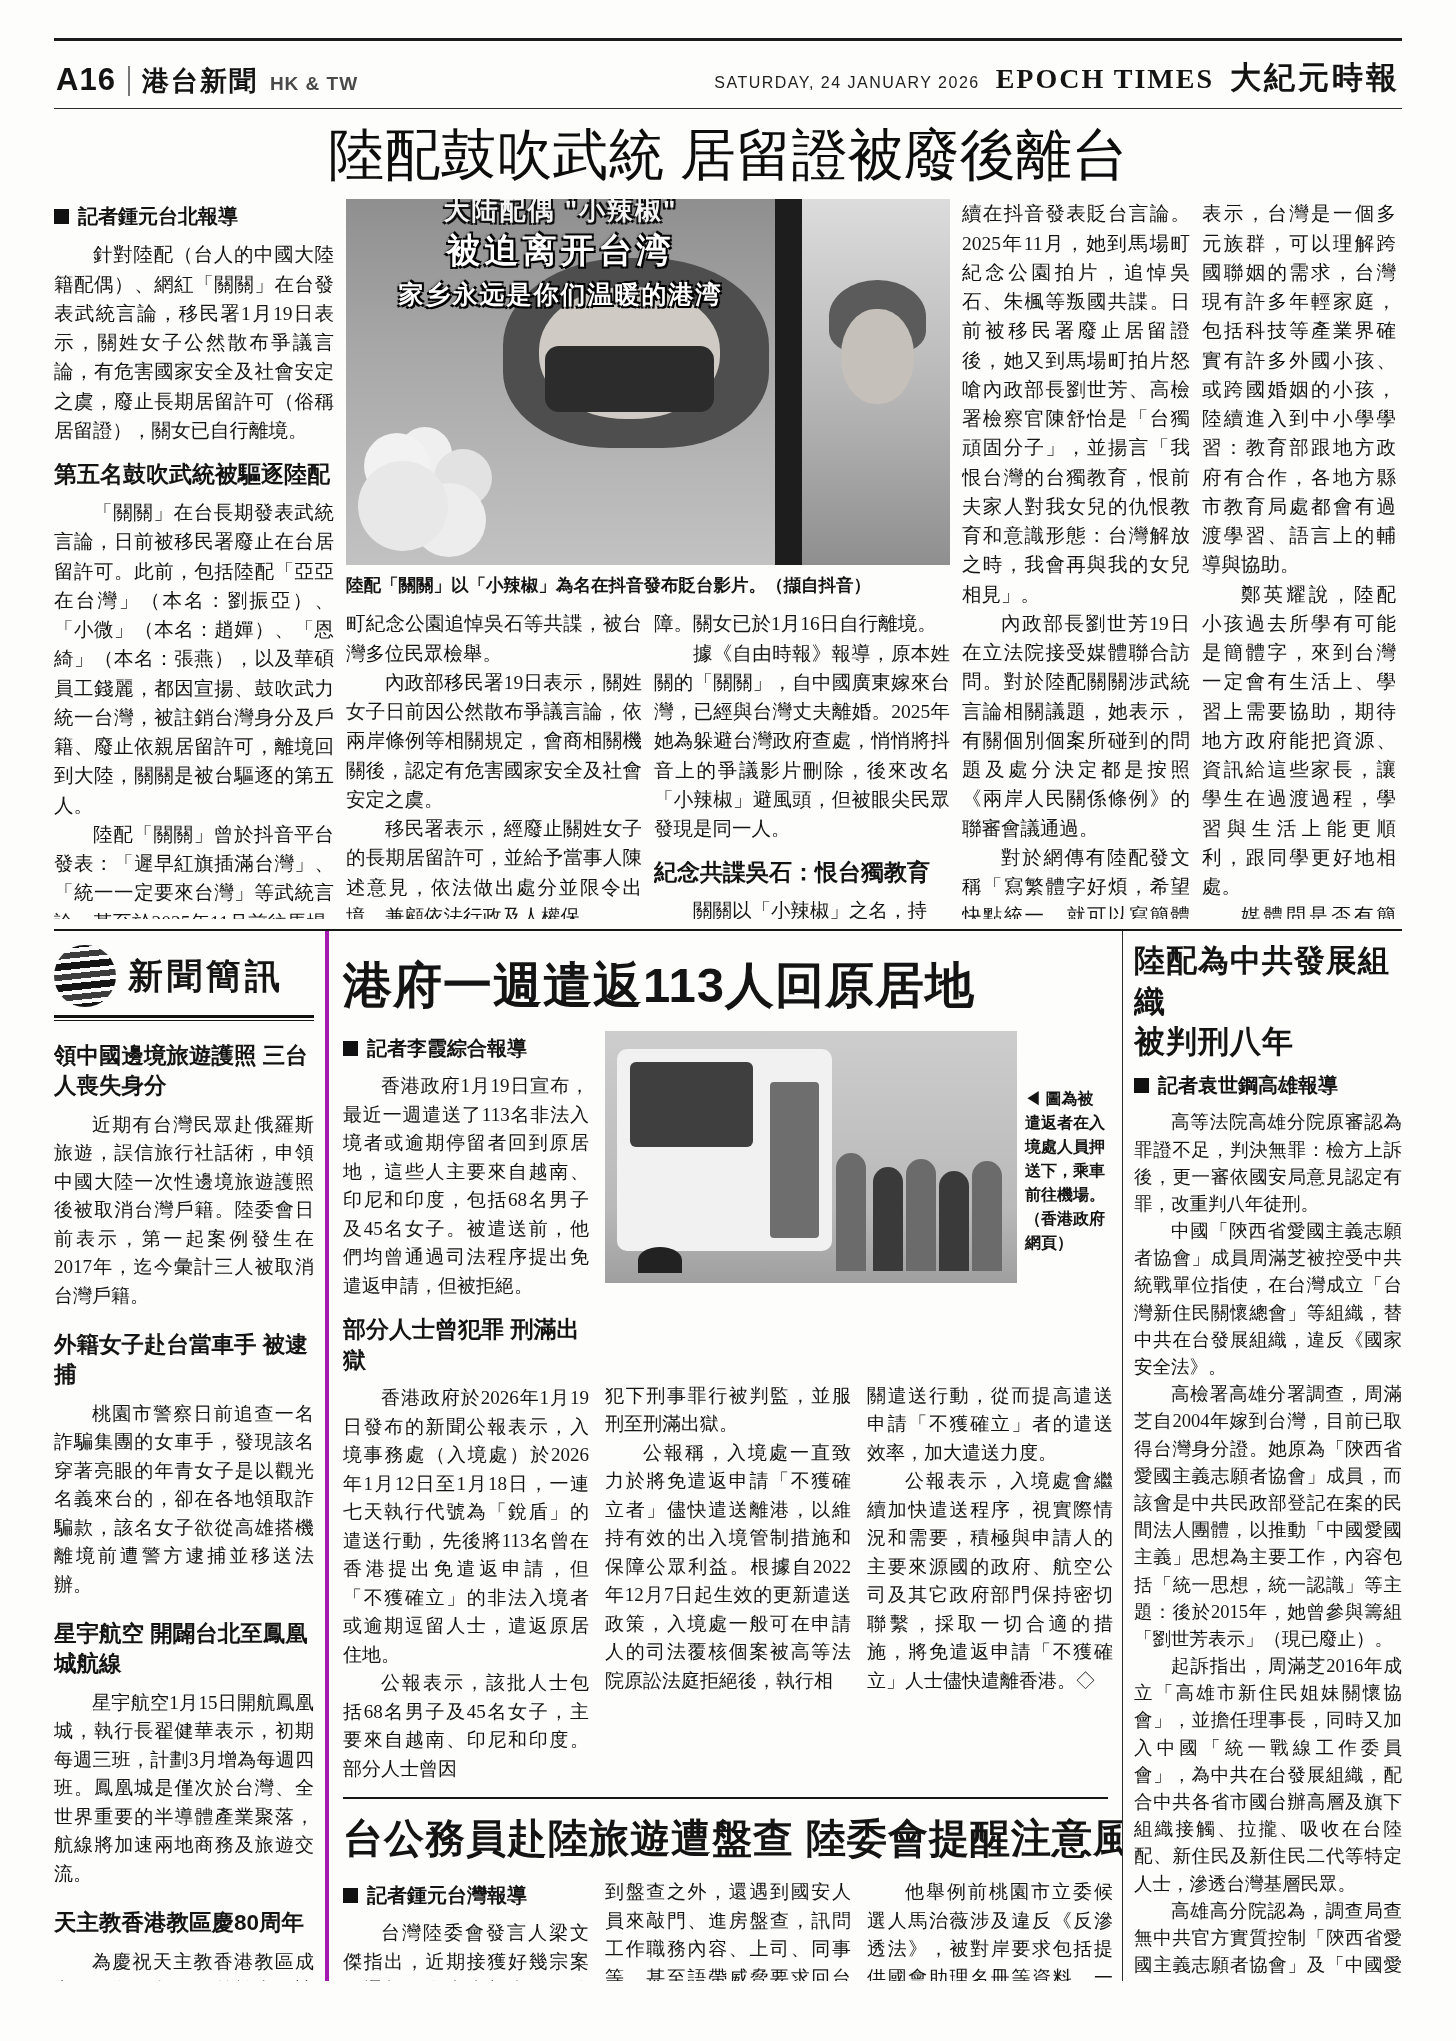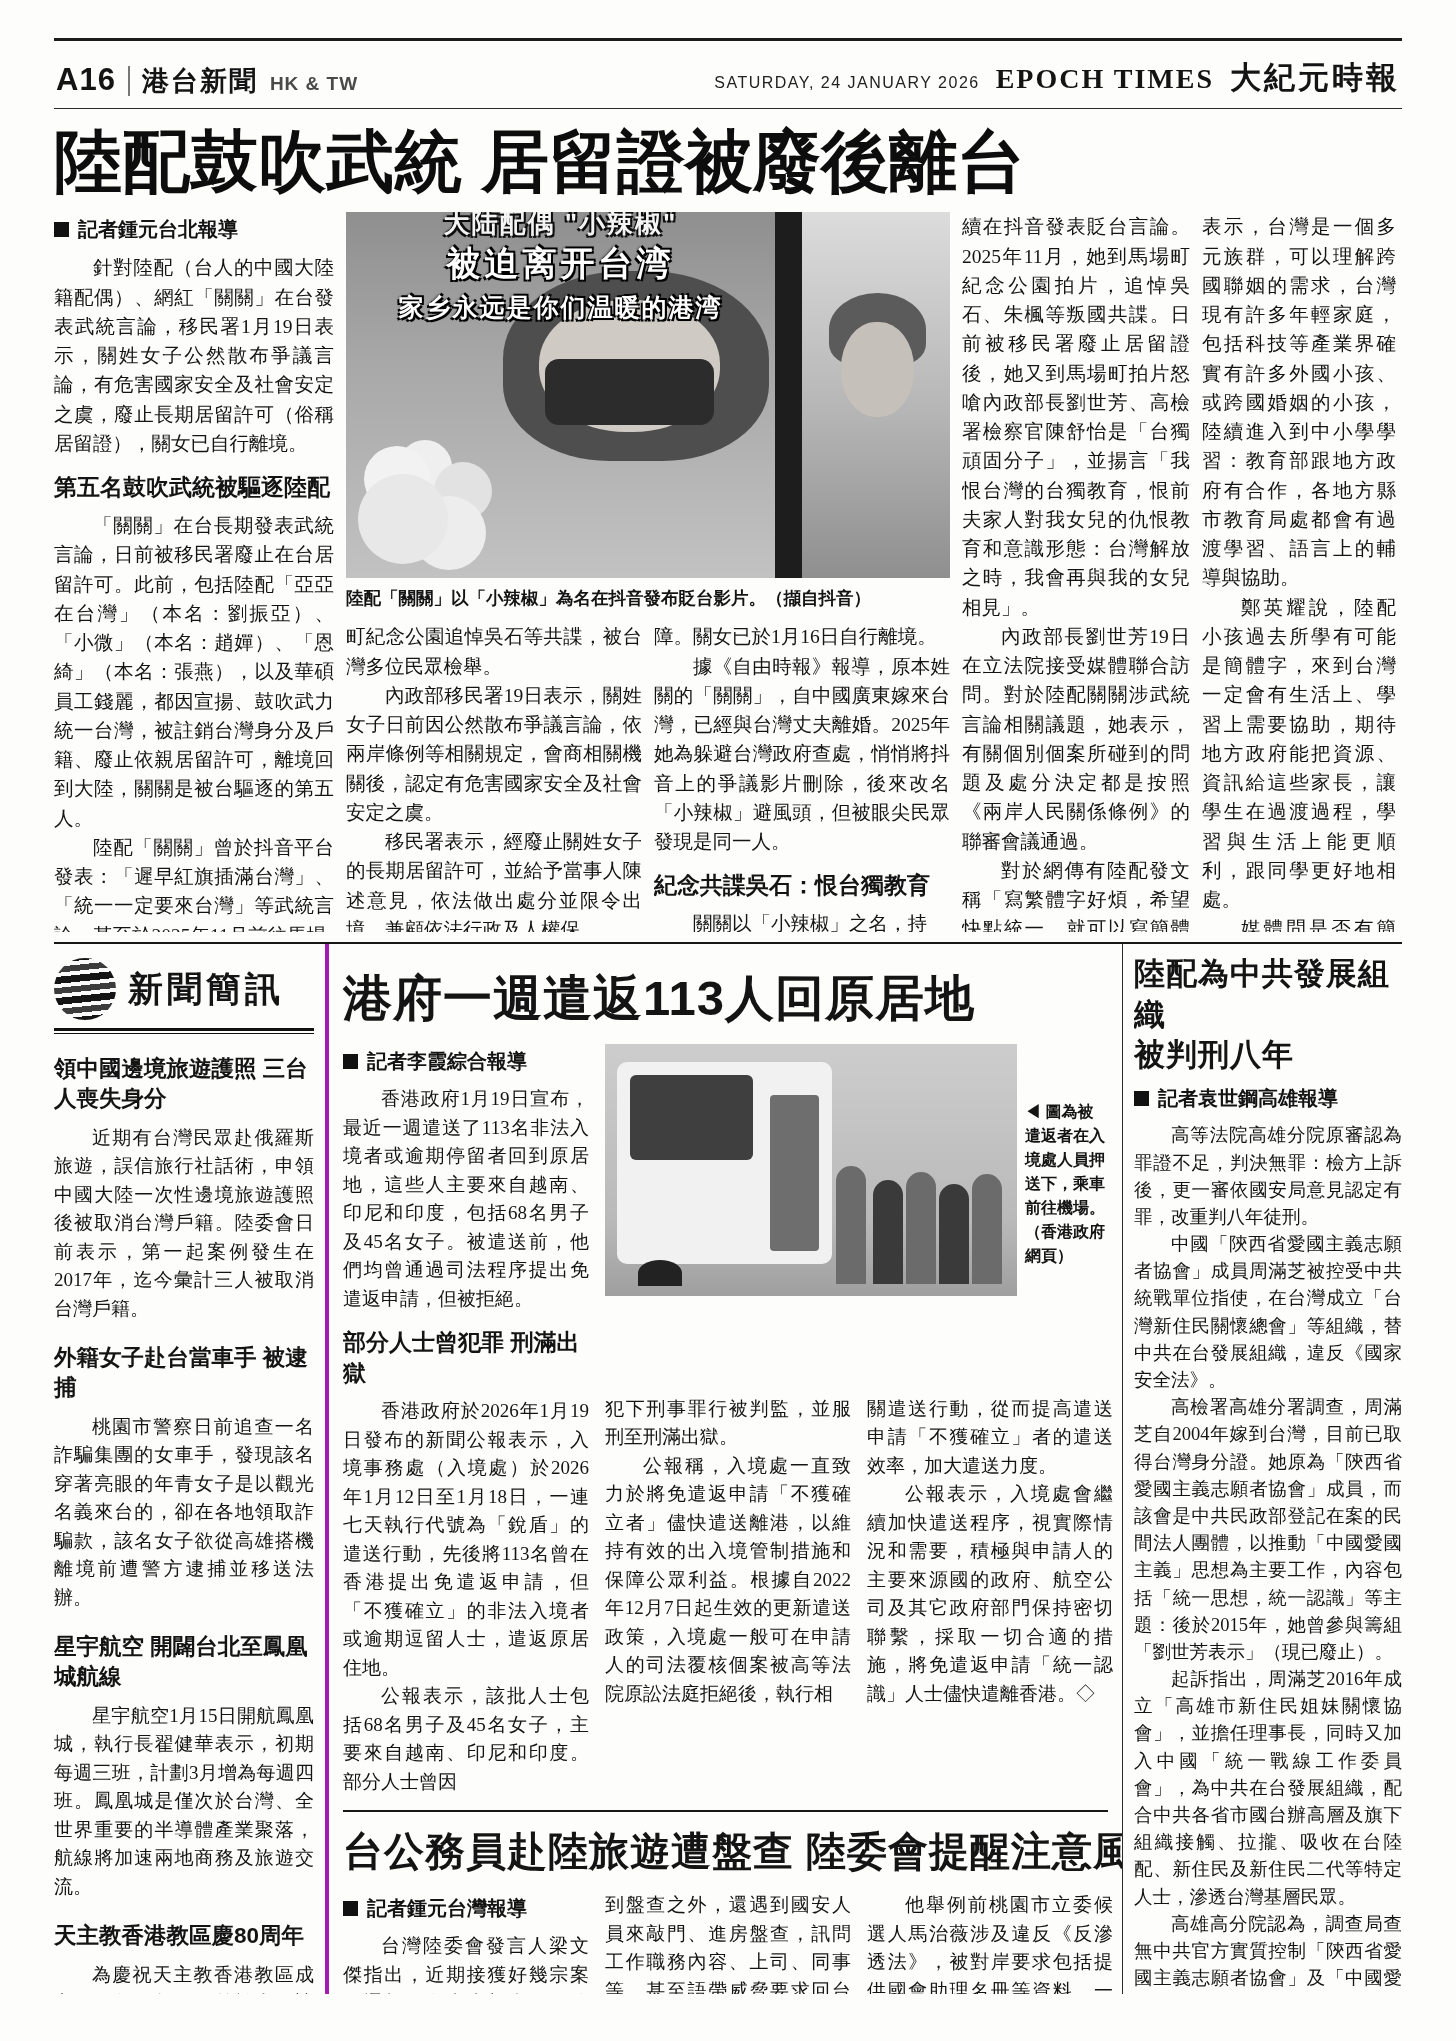--- a/index.html
+++ b/index.html
@@ -15,22 +15,22 @@
   .hd-bar { width:2px; height:30px; background:#777; align-self:center; }
   .section-zh { font-size:27px; font-weight:900; letter-spacing:2px; }
   .section-en { font-size:19px; font-weight:800; color:#4a4a4a; letter-spacing:1px; }
   .hd-right { display:flex; align-items:baseline; gap:16px; }
   .date { font-family:"Liberation Sans", sans-serif; font-size:16px; letter-spacing:1.5px; color:#222; }
   .masthead-en { font-family:"Liberation Serif", serif; font-size:28px; letter-spacing:2px; font-weight:600; }
   .masthead-zh { font-size:31px; font-weight:900; letter-spacing:3px; font-family:"Liberation Serif", serif; }
   .hd-rule { border-top:1px solid #2a2a2a; }
 
   
-  .headline-main { font-family:"Liberation Sans", sans-serif; font-size:68px; font-weight:700;
-    letter-spacing:0px; line-height:1.08; white-space:nowrap; padding:16px 0 10px 0; color:#0d0d0d; }
+  .headline-main { font-family:"Liberation Sans", sans-serif; font-size:56px; font-weight:400;
+    letter-spacing:0px; line-height:1.08; white-space:nowrap; padding:16px 0 10px 0; color:#0d0d0d;text-align:center; }
 
   
   .byline { display:flex; align-items:center; gap:9px; font-family:"Liberation Sans", sans-serif;
     font-weight:800; font-size:20px; margin:4px 0 10px 0; }
   .sq { width:15px; height:15px; background:#111; flex:0 0 auto; }
   .bt p { font-size:19.5px; line-height:1.5; text-align:justify; }
   .ind { text-indent:2em; }
   .sh { font-family:"Liberation Sans", sans-serif; font-weight:800; font-size:23px; margin:14px 0 8px 0; }
 
   
@@ -249,21 +249,21 @@
           </div>
           <div class="p2cap">◀ 圖為被遣返者在入境處人員押送下，乘車前往機場。（香港政府網頁）</div>
         </div>
 
         <div class="hk-c2 bt">
           <p>犯下刑事罪行被判監，並服刑至刑滿出獄。</p>
           <p class="ind">公報稱，入境處一直致力於將免遣返申請「不獲確立者」儘快遣送離港，以維持有效的出入境管制措施和保障公眾利益。根據自2022年12月7日起生效的更新遣送政策，入境處一般可在申請人的司法覆核個案被高等法院原訟法庭拒絕後，執行相</p>
         </div>
         <div class="hk-c3 bt">
           <p>關遣送行動，從而提高遣送申請「不獲確立」者的遣送效率，加大遣送力度。</p>
-          <p class="ind">公報表示，入境處會繼續加快遣送程序，視實際情況和需要，積極與申請人的主要來源國的政府、航空公司及其它政府部門保持密切聯繫，採取一切合適的措施，將免遣返申請「統一認識」人士儘快遣離香港。◇</p>
+          <p class="ind">公報表示，入境處會繼續加快遣送程序，視實際情況和需要，積極與申請人的主要來源國的政府、航空公司及其它政府部門保持密切聯繫，採取一切合適的措施，將免遣返申請「不獲確立」人士儘快遣離香港。◇</p>
         </div>
       </div>
 
       <div class="cs-rule"></div>
       <div class="cs-headline">台公務員赴陸旅遊遭盤查 陸委會提醒注意風險</div>
       <div class="cs-grid">
         <div class="bt">
           <div class="byline">
             <span class="sq"></span>
             <span>記者鍾元台灣報導</span>

